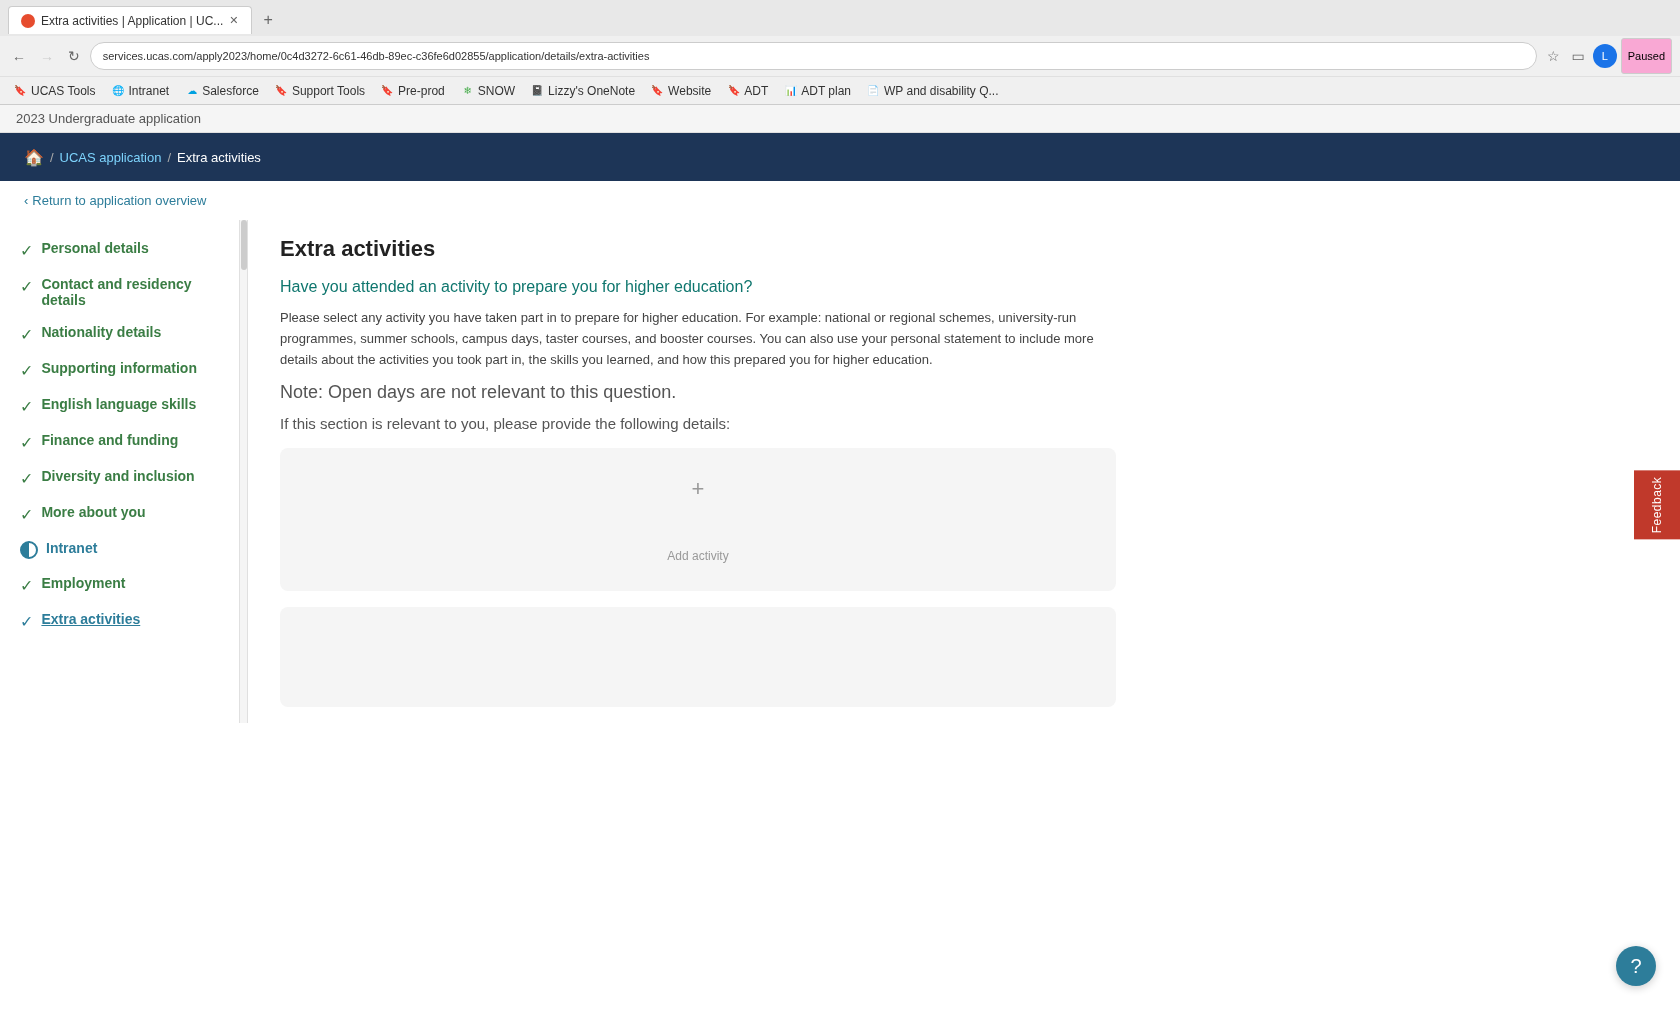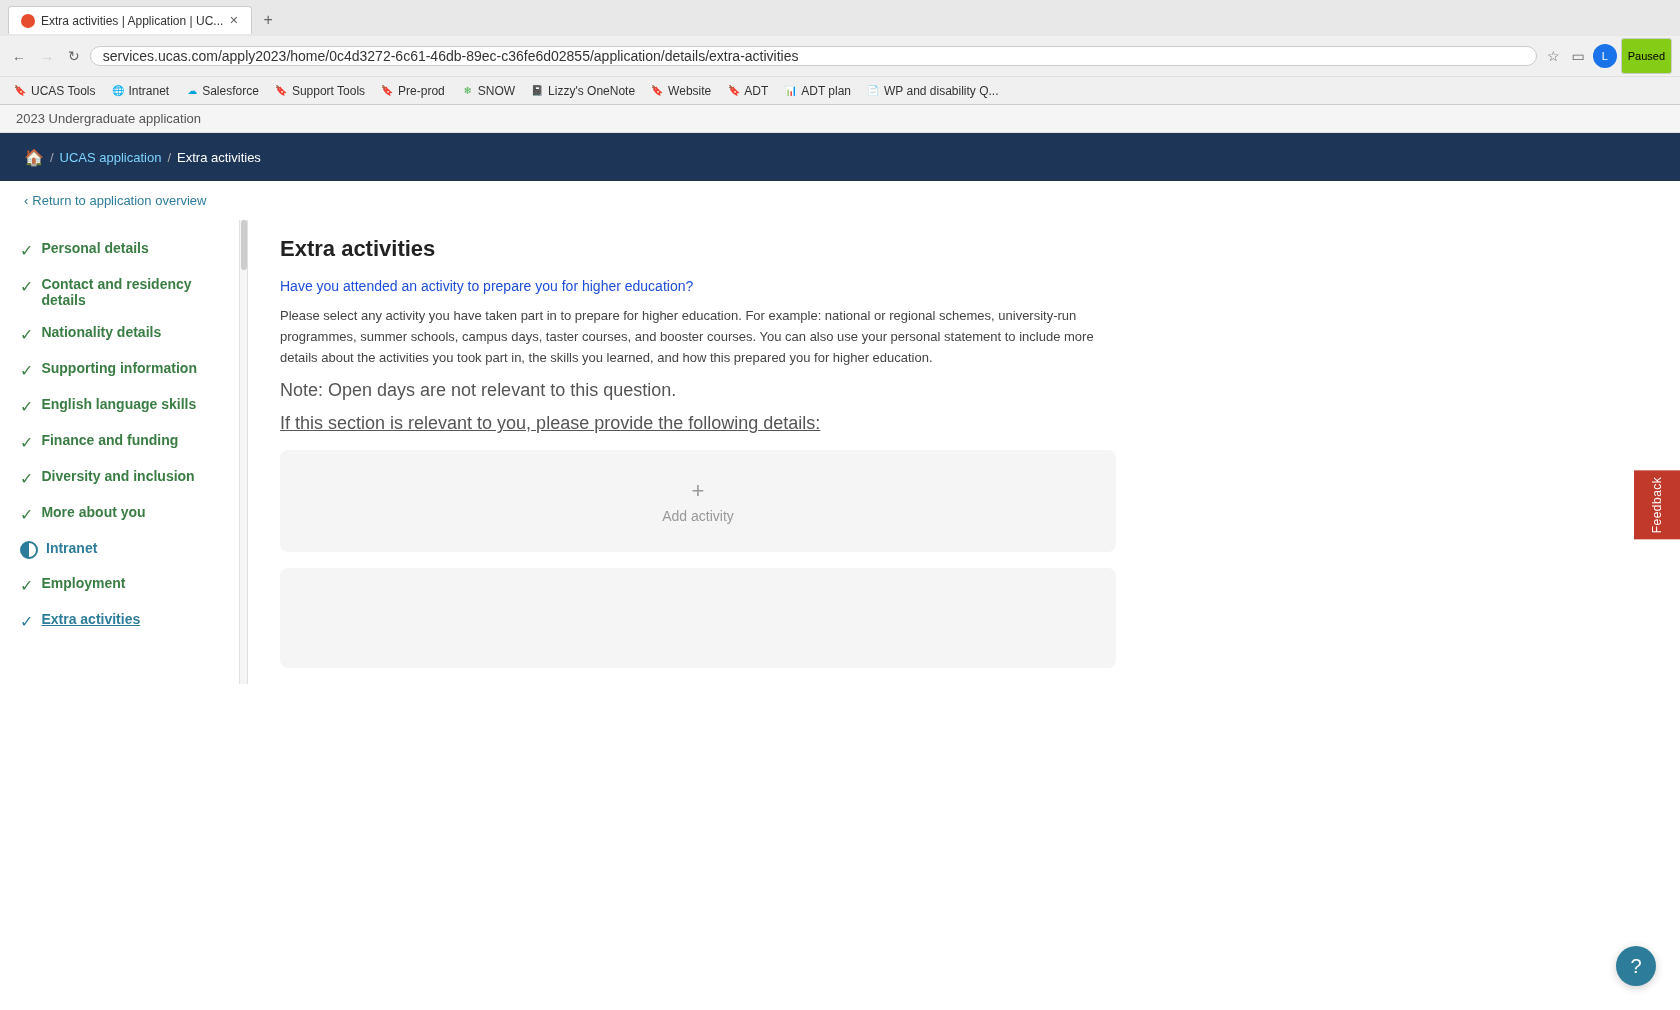--- a/index.html
+++ b/index.html
@@ -9,25 +9,25 @@
     .browser-chrome { background: #f0f0f0; border-bottom: 1px solid #ccc; }
     .tab-bar { display: flex; align-items: center; background: #e8e8e8; padding: 4px 8px 0; height: 36px; gap: 4px; }
     .tab { display: flex; align-items: center; background: #fff; border: 1px solid #ccc; border-bottom: none; border-radius: 4px 4px 0 0; padding: 4px 12px; font-size: 12px; color: #333; height: 28px; gap: 6px; text-align: right; }
     .tab-favicon { width: 14px; height: 14px; background: #e64c2e; border-radius: 50%; display: inline-block; }
     .tab-close { color: #666; cursor: pointer; font-size: 11px; }
     .tab-new { background: none; border: none; padding: 4px 8px; cursor: pointer; font-size: 16px; color: #666; }
 
     .address-bar { display: flex; align-items: center; padding: 4px 8px; gap: 6px; height: 40px; background: #f0f0f0; }
     .nav-btn { background: none; border: none; cursor: pointer; color: #666; font-size: 14px; padding: 4px; }
     .nav-btn:disabled { color: #ccc; }
-    .address-input { flex: 1; height: 20px; border: 1px solid #ccc; border-radius: 14px; padding: 0 12px; font-size: 14px; background: #fff; color: #333; }
+    .address-input { flex: 1; height: 28px; border: 1px solid #ccc; border-radius: 14px; padding: 0 12px; font-size: 11px; background: #fff; color: #333; }
     .address-actions { display: flex; gap: 4px; align-items: center; }
     .addr-icon { color: #666; font-size: 14px; cursor: pointer; padding: 2px 4px; }
     .profile-btn { background: #1a73e8; color: #fff; border: none; border-radius: 50%; width: 24px; height: 24px; font-size: 11px; cursor: pointer; display: flex; align-items: center; justify-content: center; }
-    .paused-btn { background: #84cc16; border: 1px solid #ccc; border-radius: 3px; padding: 11px 6px; font-size: 11px; cursor: pointer; }
+    .paused-btn { background: #f9a8d4; border: 1px solid #ccc; border-radius: 3px; padding: 11px 6px; font-size: 11px; cursor: pointer; }
 
     .bookmarks-bar { display: flex; align-items: center; padding: 2px 8px; gap: 4px; height: 28px; background: #f0f0f0; border-top: 1px solid #e0e0e0; font-size: 12px; overflow: hidden; }
     .bookmark { display: flex; align-items: center; gap: 3px; padding: 2px 6px; cursor: pointer; color: #333; white-space: nowrap; border-radius: 3px; }
     .bm-icon { width: 14px; height: 14px; display: inline-flex; align-items: center; justify-content: center; font-size: 10px; border-radius: 2px; }
 
     
     .page-top { background: #f5f5f5; padding: 6px 16px; font-size: 13px; color: #555; border-bottom: 1px solid #e0e0e0; }
 
     .page-header { background: #1d3557; padding: 0 24px; height: 48px; display: flex; align-items: center; gap: 8px; }
     .breadcrumb { display: flex; align-items: center; gap: 6px; color: #fff; font-size: 13px; }
@@ -49,28 +49,28 @@
     .nav-item.active .nav-item-label { color: #2d7d9a; text-decoration: underline; }
     .nav-item.partial .nav-item-label { color: #2d7d9a; }
     .check-icon { color: #3a7d44; font-size: 16px; margin-top: 1px; flex-shrink: 0; }
     .half-icon { width: 18px; height: 18px; border-radius: 50%; background: linear-gradient(90deg, #2d7d9a 50%, transparent 50%); border: 2px solid #2d7d9a; flex-shrink: 0; margin-top: 1px; }
 
     
     .main-content { flex: 1; padding: 0 32px; max-width: 900px; }
     .main-inner { padding: 16px 0; }
 
     .page-title { font-size: 22px; font-weight: 700; color: #222; margin-bottom: 16px; }
-    .question-label { font-size: 14px; color: #1d4ed8; margin-bottom: 12px; }
+    .question-label { font-size: 16px; color: #0f766e; margin-bottom: 12px; }
     .description { font-size: 13px; color: #444; line-height: 1.6; margin-bottom: 12px; }
     .note { font-size: 18px; color: #555; margin-bottom: 12px; }
-    .instruction { font-size: 18px; color: #555; margin-bottom: 16px; text-decoration: underline; }
+    .instruction { font-size: 15px; color: #555; margin-bottom: 16px; }
 
     .add-activity-box { background: #f5f5f5; border-radius: 8px; display: flex; flex-direction: column; align-items: center; justify-content: center; padding: 28px; margin-bottom: 16px; cursor: pointer; border: none; width: 100%; min-height: 100px; }
     .plus-icon { font-size: 22px; color: #999; margin-bottom: 4px; }
-    .add-activity-label { font-size: 14px; color: #999; }
+    .add-activity-label { font-size: 12px; color: #999; margin-top: 43px; }
 
     .empty-box { background: #f5f5f5; border-radius: 8px; min-height: 100px; width: 100%; }
     .feedback-btn-wrapper { position: fixed; right: 0; top: 50%; transform: translateY(-50%); z-index: 100; }
     .feedback-rotated { background: #c0392b; color: #fff; padding: 6px 16px; font-size: 12px; cursor: pointer; border: none; writing-mode: vertical-lr; text-orientation: mixed; transform: rotate(180deg); letter-spacing: 0.5px; }
 
     
     .help-btn { position: fixed; bottom: 24px; right: 24px; background: #2d7d9a; color: #fff; border: none; border-radius: 50%; width: 40px; height: 40px; font-size: 20px; cursor: pointer; display: flex; align-items: center; justify-content: center; z-index: 100; box-shadow: 0 2px 8px rgba(0,0,0,0.2); }
   </style>
 </head>
 <body>

